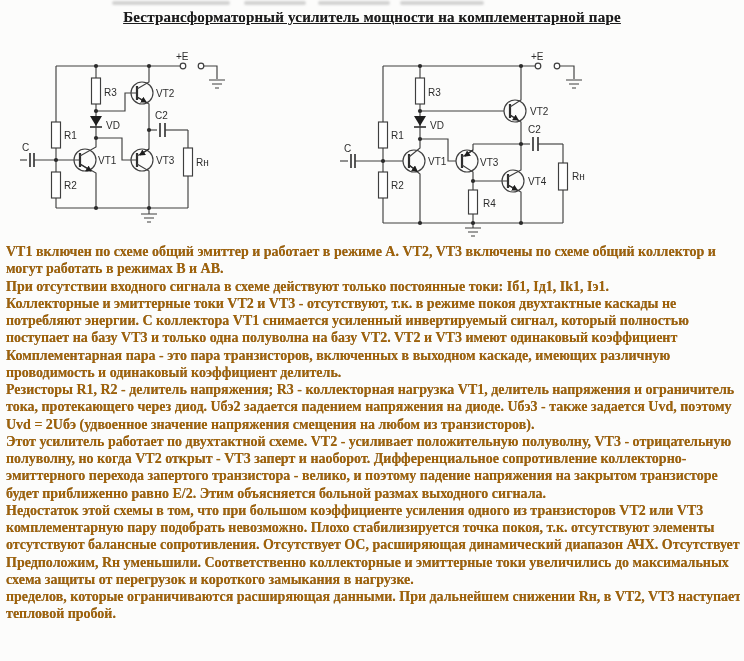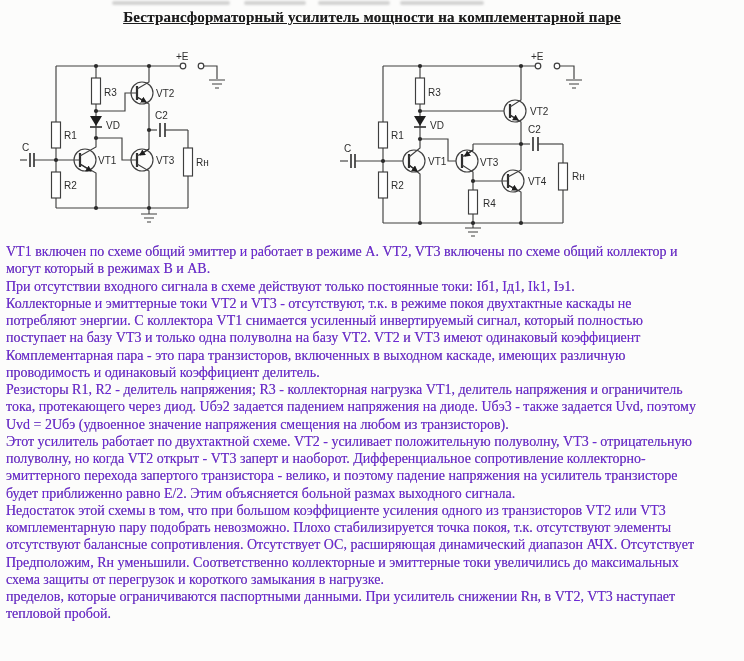--- a/index.html
+++ b/index.html
@@ -11,23 +11,23 @@
   .ghost{position:absolute;top:1px;height:4px;background:#8f8f8f;opacity:.38;filter:blur(1px);border-radius:2px;}
   .title{
     position:absolute;top:9px;left:0;width:744px;text-align:center;
     font-size:15px;font-weight:bold;letter-spacing:.2px;color:#1c1c1c;
     text-shadow:0 0 .4px rgba(0,0,0,.5);
   }
   .title span{text-decoration:underline;}
   .schematics{position:absolute;top:0;left:0;}
   .textblock{
     position:absolute;top:243px;left:6px;width:734px;
-    font-size:14px;line-height:17.26px;color:#6d28d9;
+    font-size:14px;line-height:17.26px;color:#a16207;
     text-shadow:0 0 .4px rgba(0,0,0,.45);
-    white-space:nowrap;overflow:hidden;
+    white-space:nowrap;overflow:hidden;font-weight:bold;
   }
   .line{height:17.26px;}
   svg text{font-family:"Liberation Sans",sans-serif;font-size:10px;fill:#2d2d2d;}
   svg .wire{stroke:#3f3f3f;stroke-width:1.15;fill:none;}
   svg .plate{stroke:#3a3a3a;stroke-width:1.7;fill:none;}
   svg .rbox{fill:#ffffff;stroke:#3f3f3f;stroke-width:1.15;}
   svg .bar{stroke:#2e2e2e;stroke-width:2.2;fill:none;}
   svg .dot{fill:#2b2b2b;stroke:none;}
   svg .term{fill:#ffffff;stroke:#3f3f3f;stroke-width:1.2;}
   svg .dio{fill:#1e1e1e;stroke:none;}
@@ -275,36 +275,36 @@
           <circle class="dot" cx="521" cy="144" r="2.1"></circle>
         <circle class="dot" cx="420" cy="223" r="2.1"></circle>
           <circle class="dot" cx="473" cy="223" r="2.1"></circle>
           <circle class="dot" cx="521" cy="223" r="2.1"></circle>
       </g>
     </g>
   </svg>
 
   <div class="textblock">
       <div class="line">VT1 включен по схеме общий эмиттер и работает в режиме А. VT2, VT3 включены  по схеме общий коллектор и</div>
-      <div class="line">могут который в режимах В и АВ.</div>
+      <div class="line">могут работать в режимах В и АВ.</div>
       <div class="line">При отсутствии входного сигнала в схеме действуют только постоянные токи: Iб1, Iд1, Ik1, Iэ1.</div>
       <div class="line">Коллекторные и эмиттерные токи VT2 и VT3 - отсутствуют, т.к. в режиме покоя двухтактные каскады не</div>
       <div class="line">потребляют энергии. С коллектора VT1 снимается усиленный инвертируемый сигнал, который полностью</div>
       <div class="line">поступает на базу VT3 и только одна полуволна на базу VT2. VT2 и VT3 имеют одинаковый коэффициент</div>
       <div class="line">Комплементарная пара - это пара транзисторов, включенных в выходном каскаде, имеющих различную</div>
       <div class="line">проводимость и одинаковый коэффициент делитель.</div>
       <div class="line">Резисторы R1, R2 - делитель напряжения; R3 - коллекторная нагрузка VT1, делитель напряжения и ограничитель</div>
       <div class="line">тока, протекающего через диод. Uбэ2 задается падением напряжения на диоде. Uбэ3 - также задается Uvd, поэтому</div>
       <div class="line">Uvd = 2Uбэ (удвоенное значение напряжения смещения на любом из транзисторов).</div>
       <div class="line">Этот усилитель работает по двухтактной схеме. VT2 - усиливает положительную полуволну, VT3 - отрицательную</div>
       <div class="line">полуволну, но когда VT2 открыт - VT3 заперт и наоборот. Дифференциальное сопротивление коллекторно-</div>
-      <div class="line">эмиттерного перехода запертого транзистора - велико, и поэтому падение напряжения на усилитель транзисторе</div>
+      <div class="line">эмиттерного перехода запертого транзистора - велико, и поэтому падение напряжения на закрытом транзисторе</div>
       <div class="line">будет приближенно равно Е/2. Этим объясняется больной размах выходного сигнала.</div>
       <div class="line">Недостаток этой схемы в том, что при большом коэффициенте усиления одного из транзисторов VT2 или VT3</div>
       <div class="line">комплементарную пару подобрать невозможно. Плохо стабилизируется точка покоя, т.к. отсутствуют элементы</div>
       <div class="line">отсутствуют балансные сопротивления. Отсутствует ОС, расширяющая динамический диапазон АЧХ. Отсутствует</div>
       <div class="line">Предположим, Rн уменьшили. Соответственно коллекторные и эмиттерные токи увеличились до максимальных</div>
       <div class="line">схема защиты от перегрузок и короткого замыкания в нагрузке.</div>
-      <div class="line">пределов, которые ограничиваются паспортными данными. При усилитель снижении Rн, в VT2, VT3 наступает</div>
+      <div class="line">пределов, которые ограничиваются расширяющая данными. При дальнейшем снижении Rн, в VT2, VT3 наступает</div>
       <div class="line">тепловой пробой.</div>
     </div>
 
 </div>
 
 </body></html>

